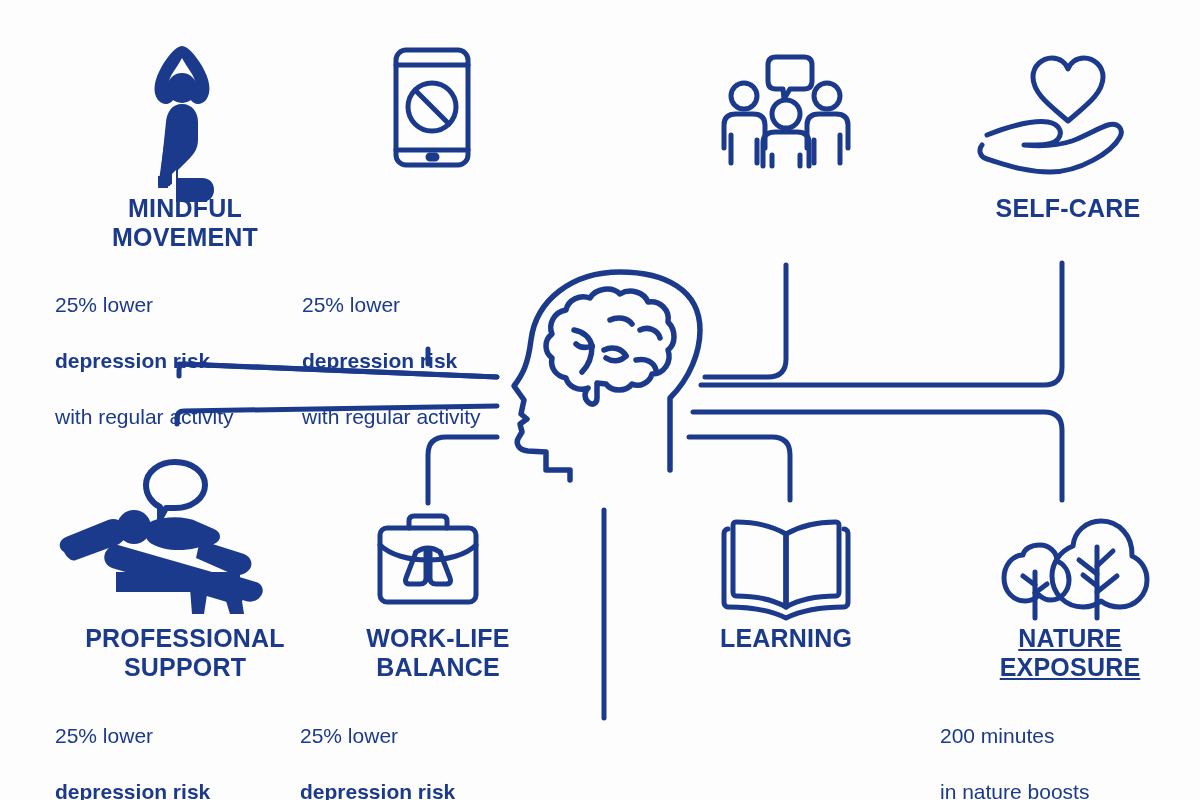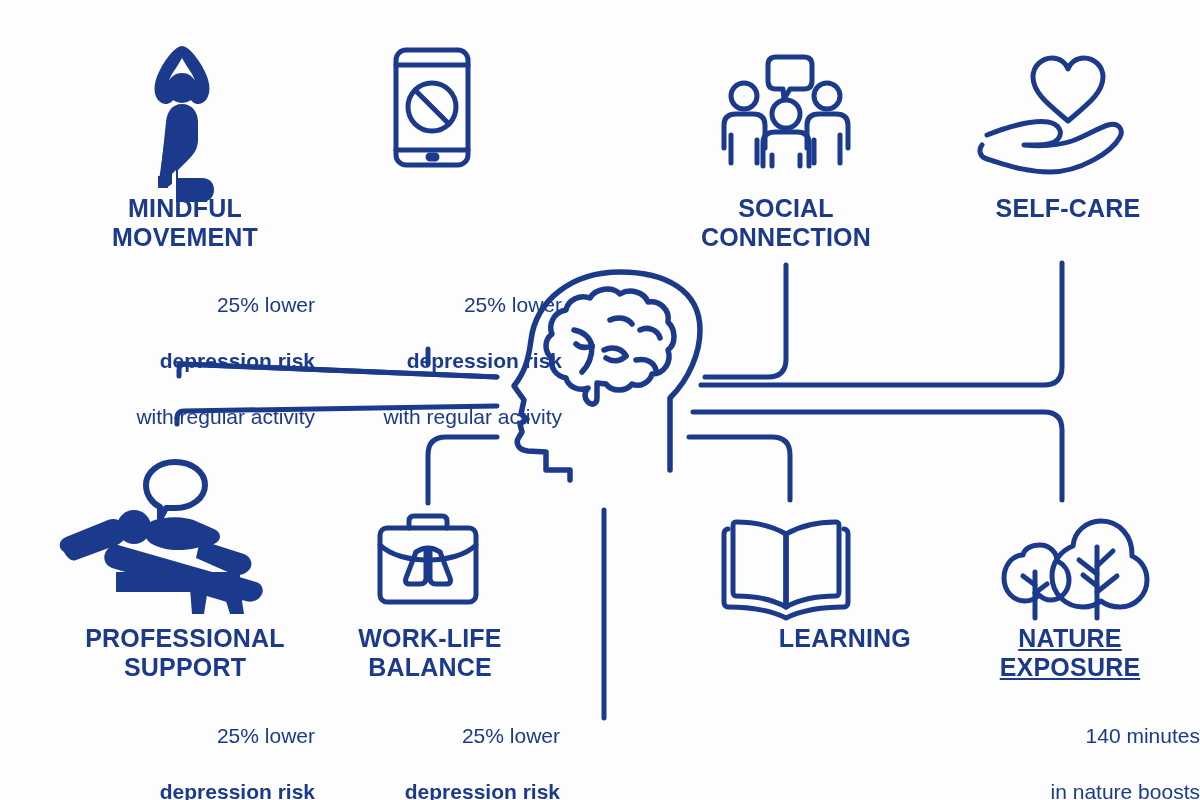--- a/index.html
+++ b/index.html
@@ -19,21 +19,21 @@
     color:#1B3A8C;
     font-weight:bold;
     font-size:25px;
     line-height:1.16;
     letter-spacing:.2px;
     white-space:pre-line;
     pointer-events:none;
   }
   .node-desc{
     position:absolute;
-    text-align:right;
+    text-align:left;
     color:#1B3A8C;
     font-weight:normal;
     font-size:21px;
     line-height:1.33;
     white-space:pre-line;
     pointer-events:none;
   }
 </style>
 </head>
 <body>
@@ -302,44 +302,42 @@
     <div style="font-weight:bold;">depression risk</div>
     <div>with regular activity</div>
   </div>
 
   <div class="node-desc" style="left:302px;top:263px;width:260px;">
     <div>25% lower</div>
     <div style="font-weight:bold;">depression risk</div>
     <div>with regular activity</div>
   </div>
 
-  <div class="node-label" style="left:661px;top:194px;width:250px;">SOCIAL
-CONNECTION</div>
 
   <div class="node-label" style="left:55px;top:624px;width:260px;">PROFESSIONAL
 SUPPORT</div>
 
   <div class="node-label" style="left:943px;top:194px;width:250px;">SELF-CARE</div>
   <div class="node-desc" style="left:55px;top:694px;width:260px;">
     <div>25% lower</div>
     <div style="font-weight:bold;">depression risk</div>
     
   </div>
 
-  <div class="node-label" style="left:300px;top:624px;width:260px;">WORK-LIFE
+  <div class="node-label" style="left:308px;top:624px;width:260px;">WORK-LIFE
 BALANCE</div>
   <div class="node-desc" style="left:300px;top:694px;width:260px;">
     <div>25% lower</div>
     <div style="font-weight:bold;">depression risk</div>
     
   </div>
 
-  <div class="node-label" style="left:661px;top:624px;width:250px;text-align:right;">LEARNING</div>
+  <div class="node-label" style="left:661px;top:624px;width:250px;">LEARNING</div>
 
   <div class="node-label" style="left:940px;top:624px;width:260px;text-decoration:underline;">NATURE
 EXPOSURE</div>
   <div class="node-desc" style="left:940px;top:694px;width:260px;">
-    <div>140 minutes</div>
+    <div>200 minutes</div>
     <div>in nature boosts</div>
     
   </div>
 
 </div>
 
 </body></html>

